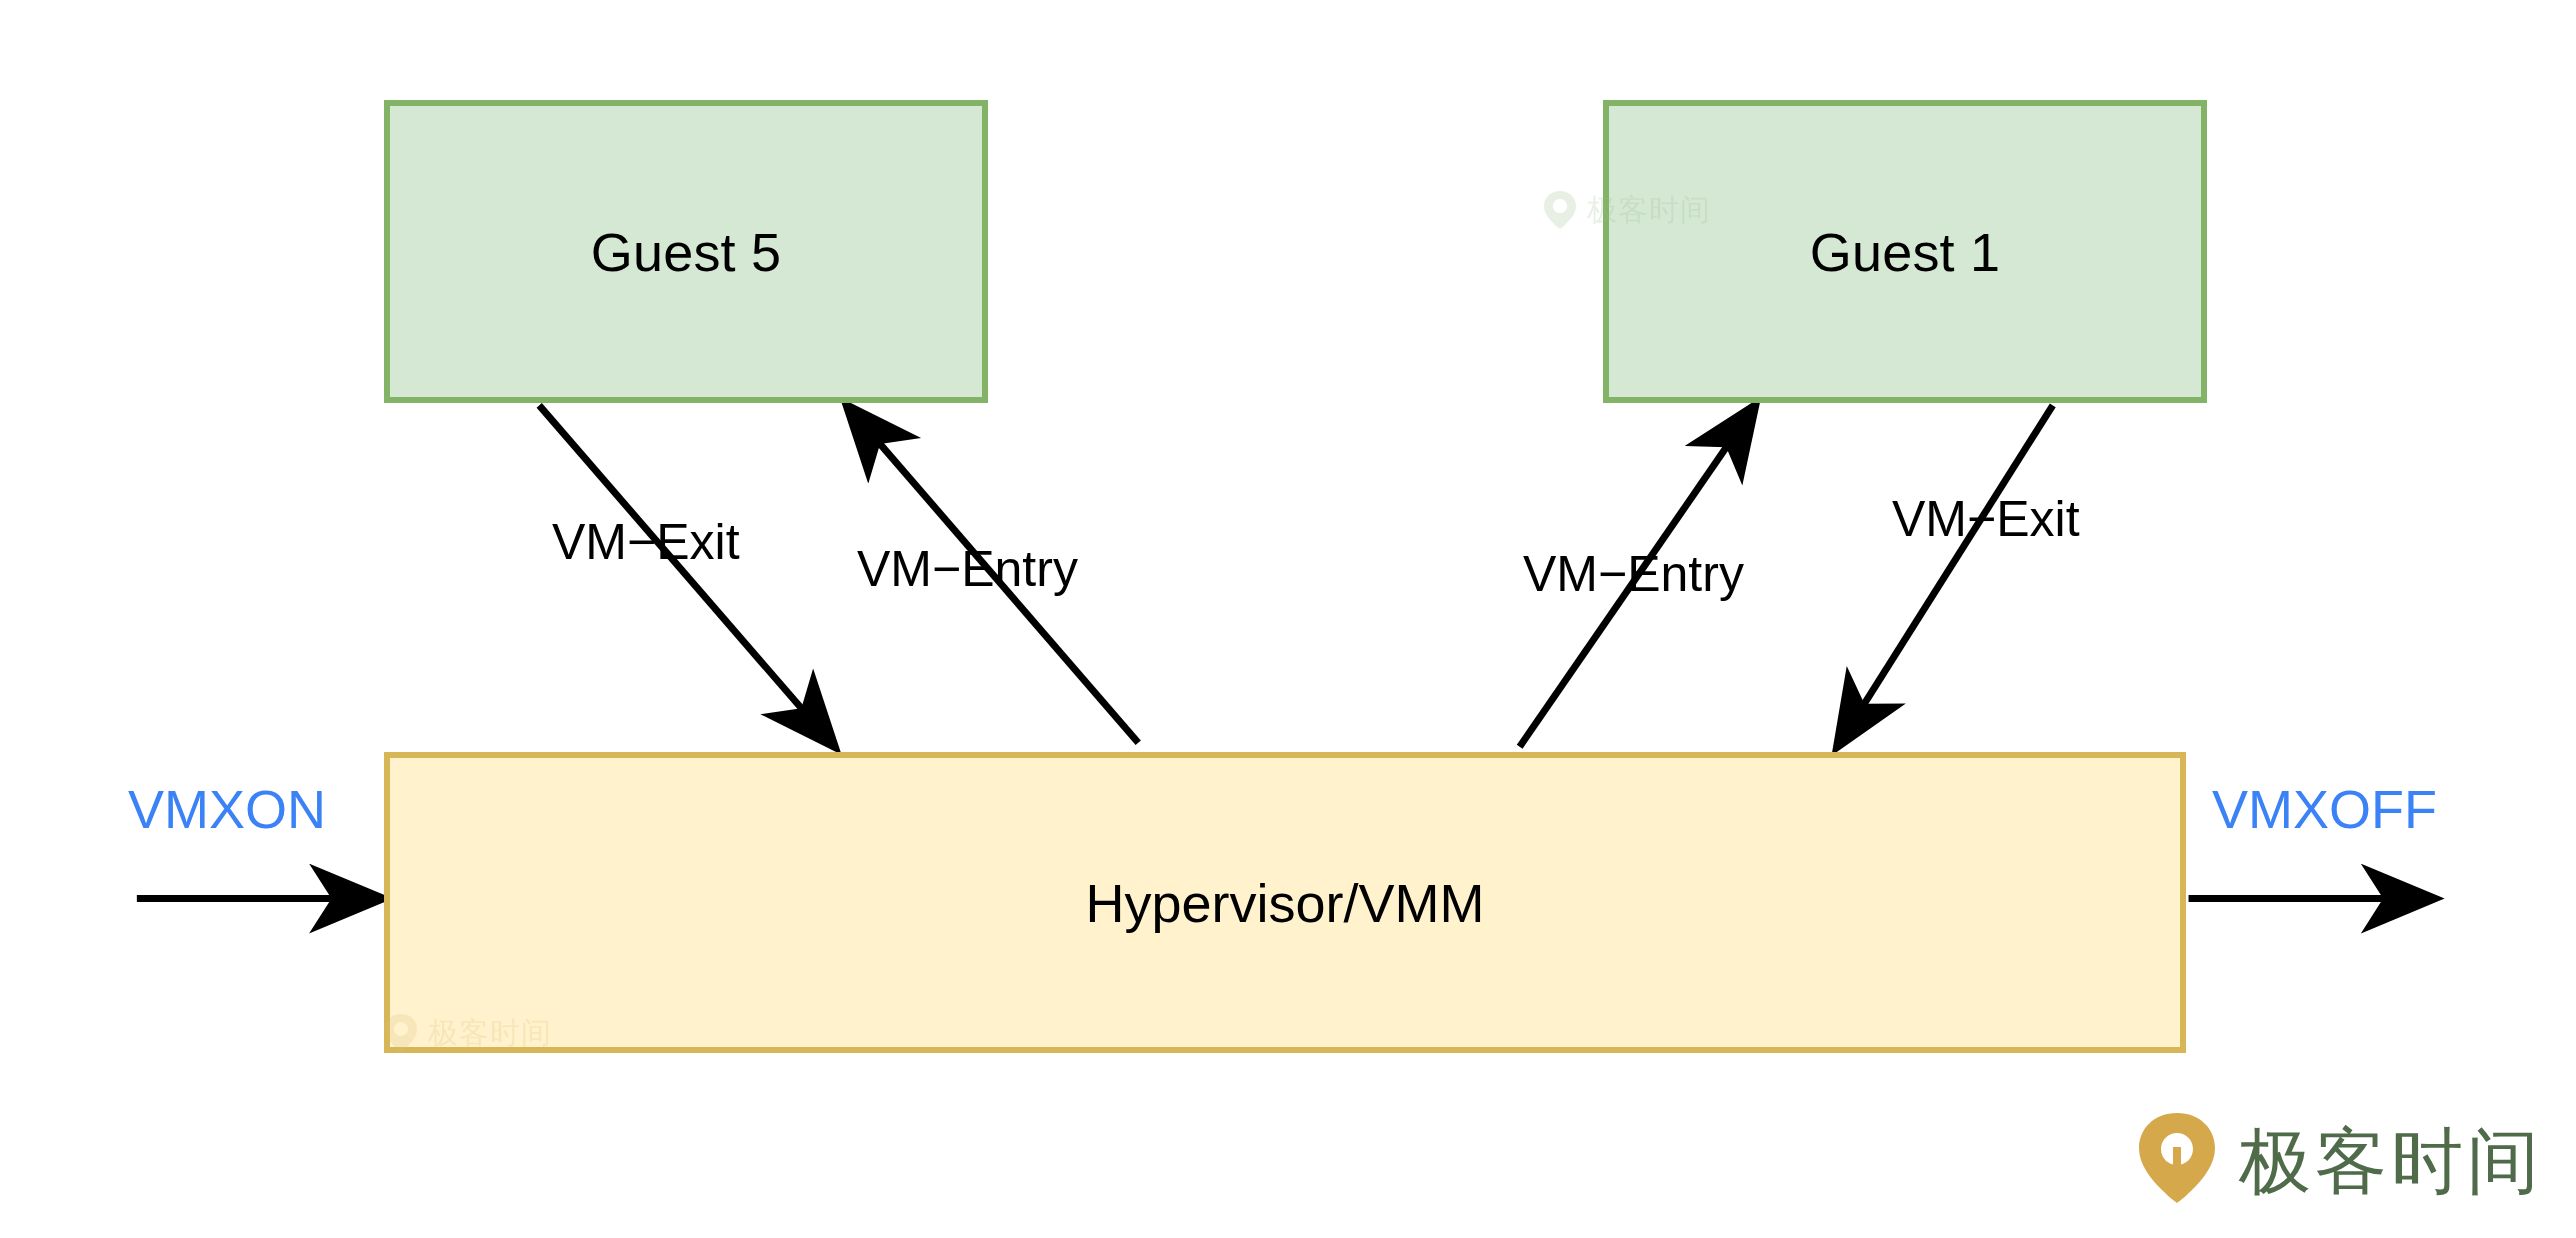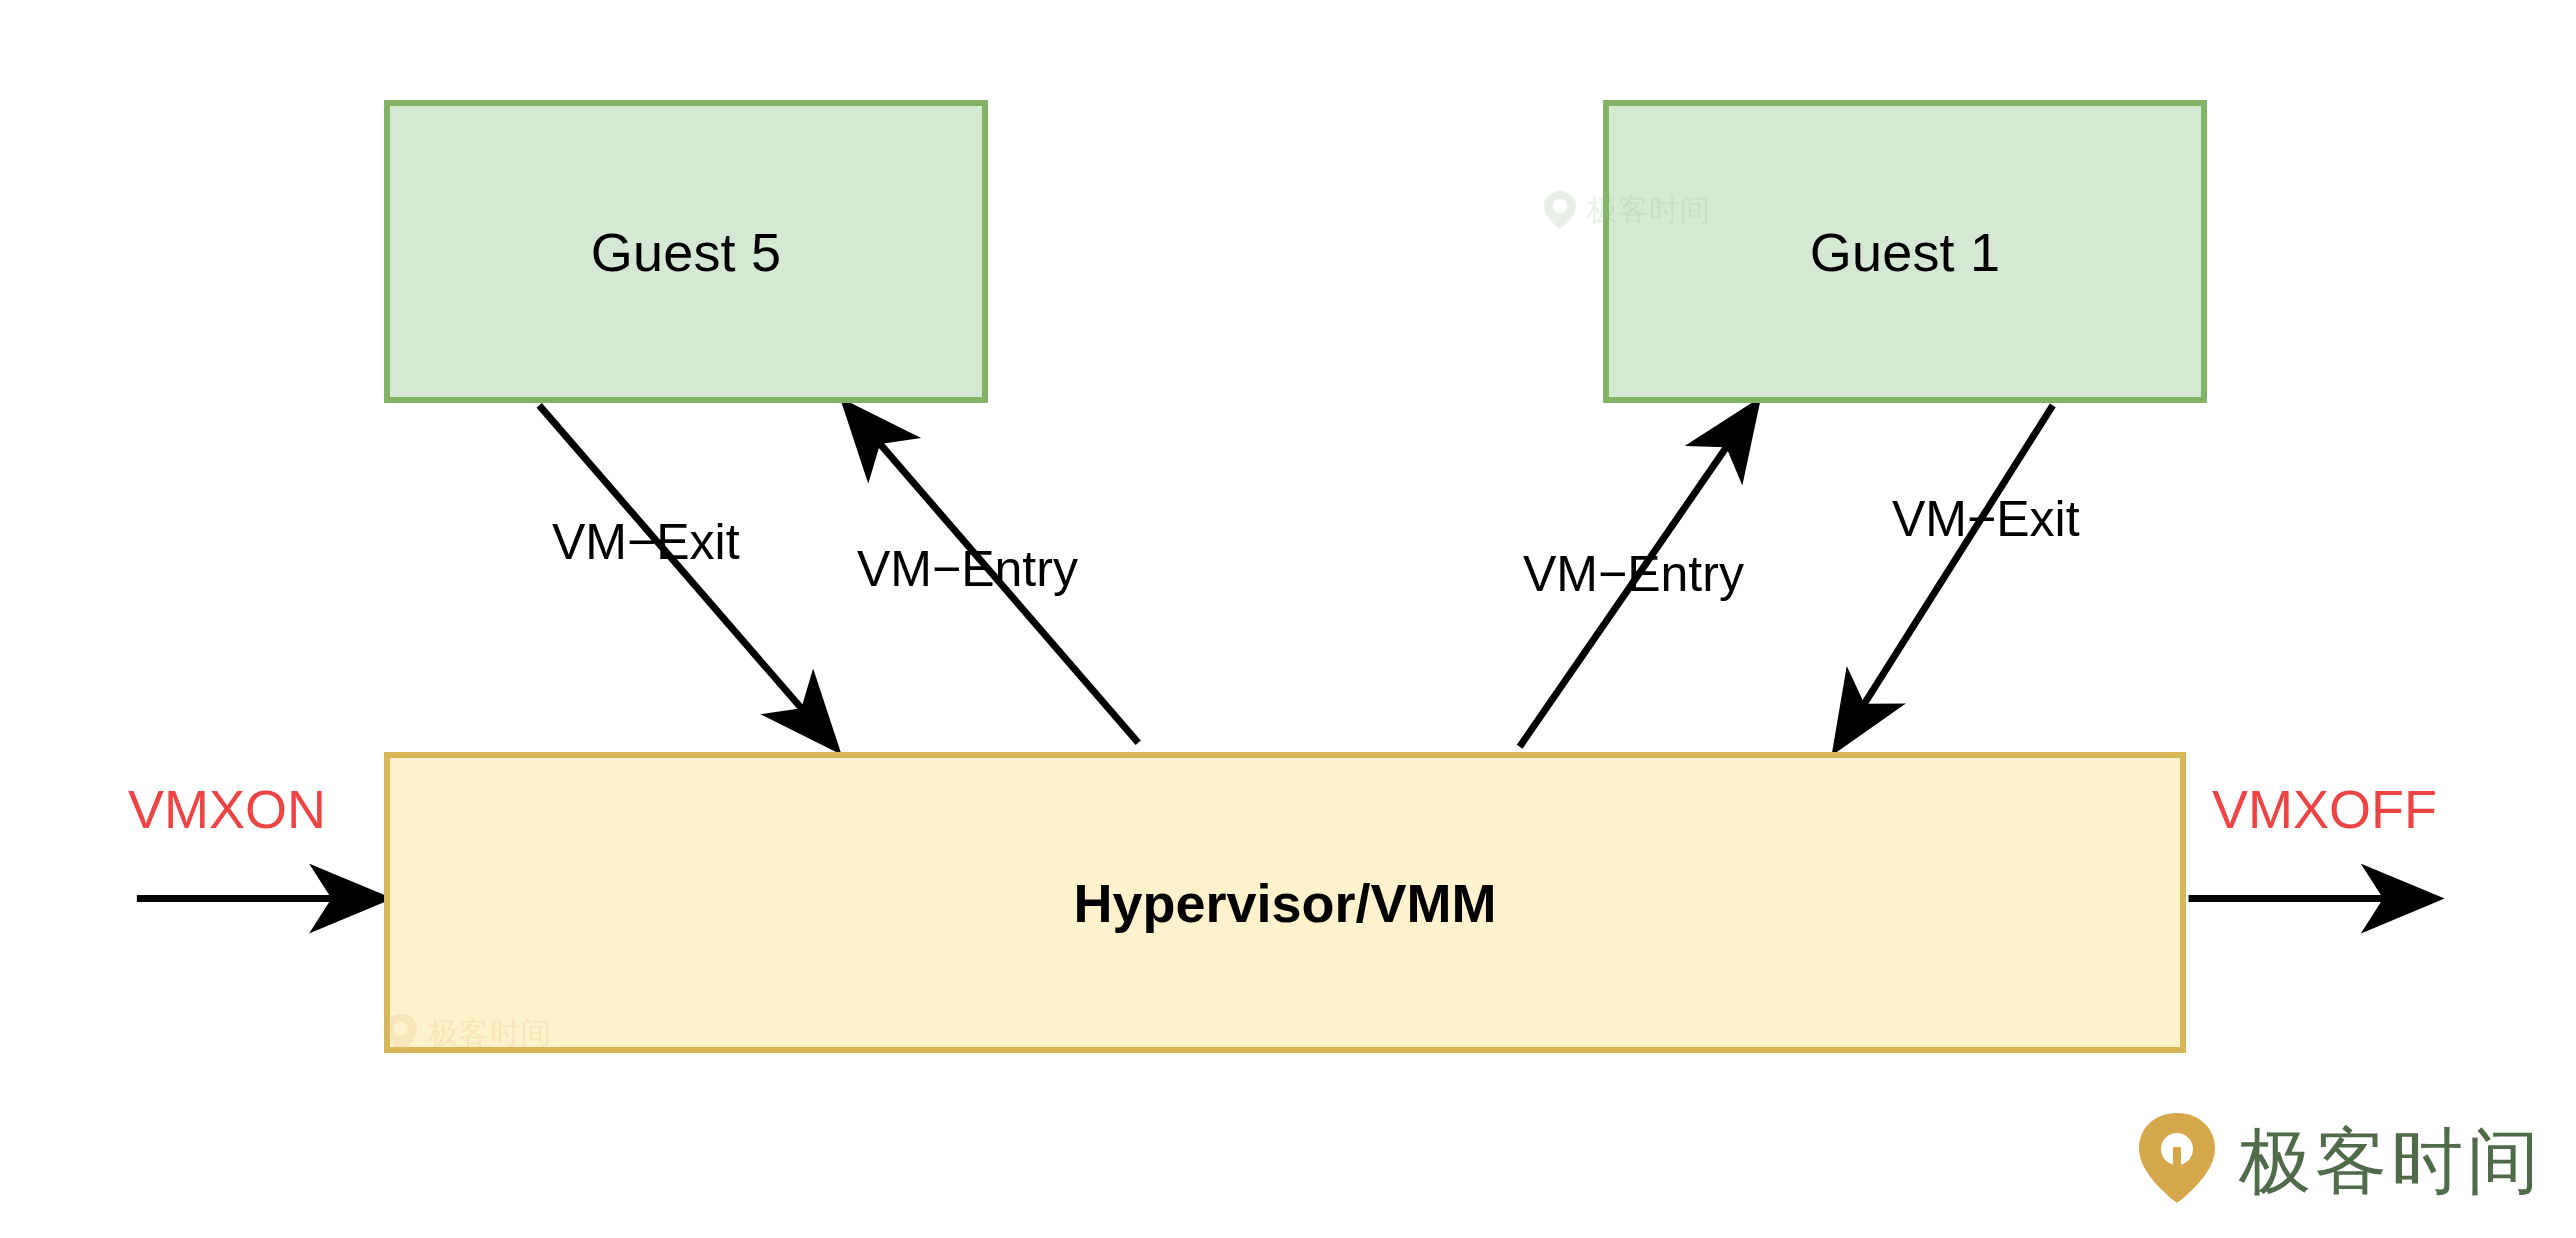--- a/index.html
+++ b/index.html
@@ -35,33 +35,32 @@
     line-height: 1;
   }
   .hyper-box {
     background: #fff2cc;
     border: 6px solid #d6b656;
   }
   .hyper-label {
     font-size: 54px;
     color: #000000;
     line-height: 1;
-    font-weight: bold;
   }
   .edge-label {
     position: absolute;
     font-size: 50px;
     color: #000000;
     white-space: nowrap;
     line-height: 1;
   }
   .io-label {
     position: absolute;
     font-size: 54px;
-    color: #ef4444;
+    color: #3b82f6;
     white-space: nowrap;
     line-height: 1;
   }
   svg.overlay {
     position: absolute;
     left: 0;
     top: 0;
     width: 2576px;
     height: 1238px;
     pointer-events: none;

